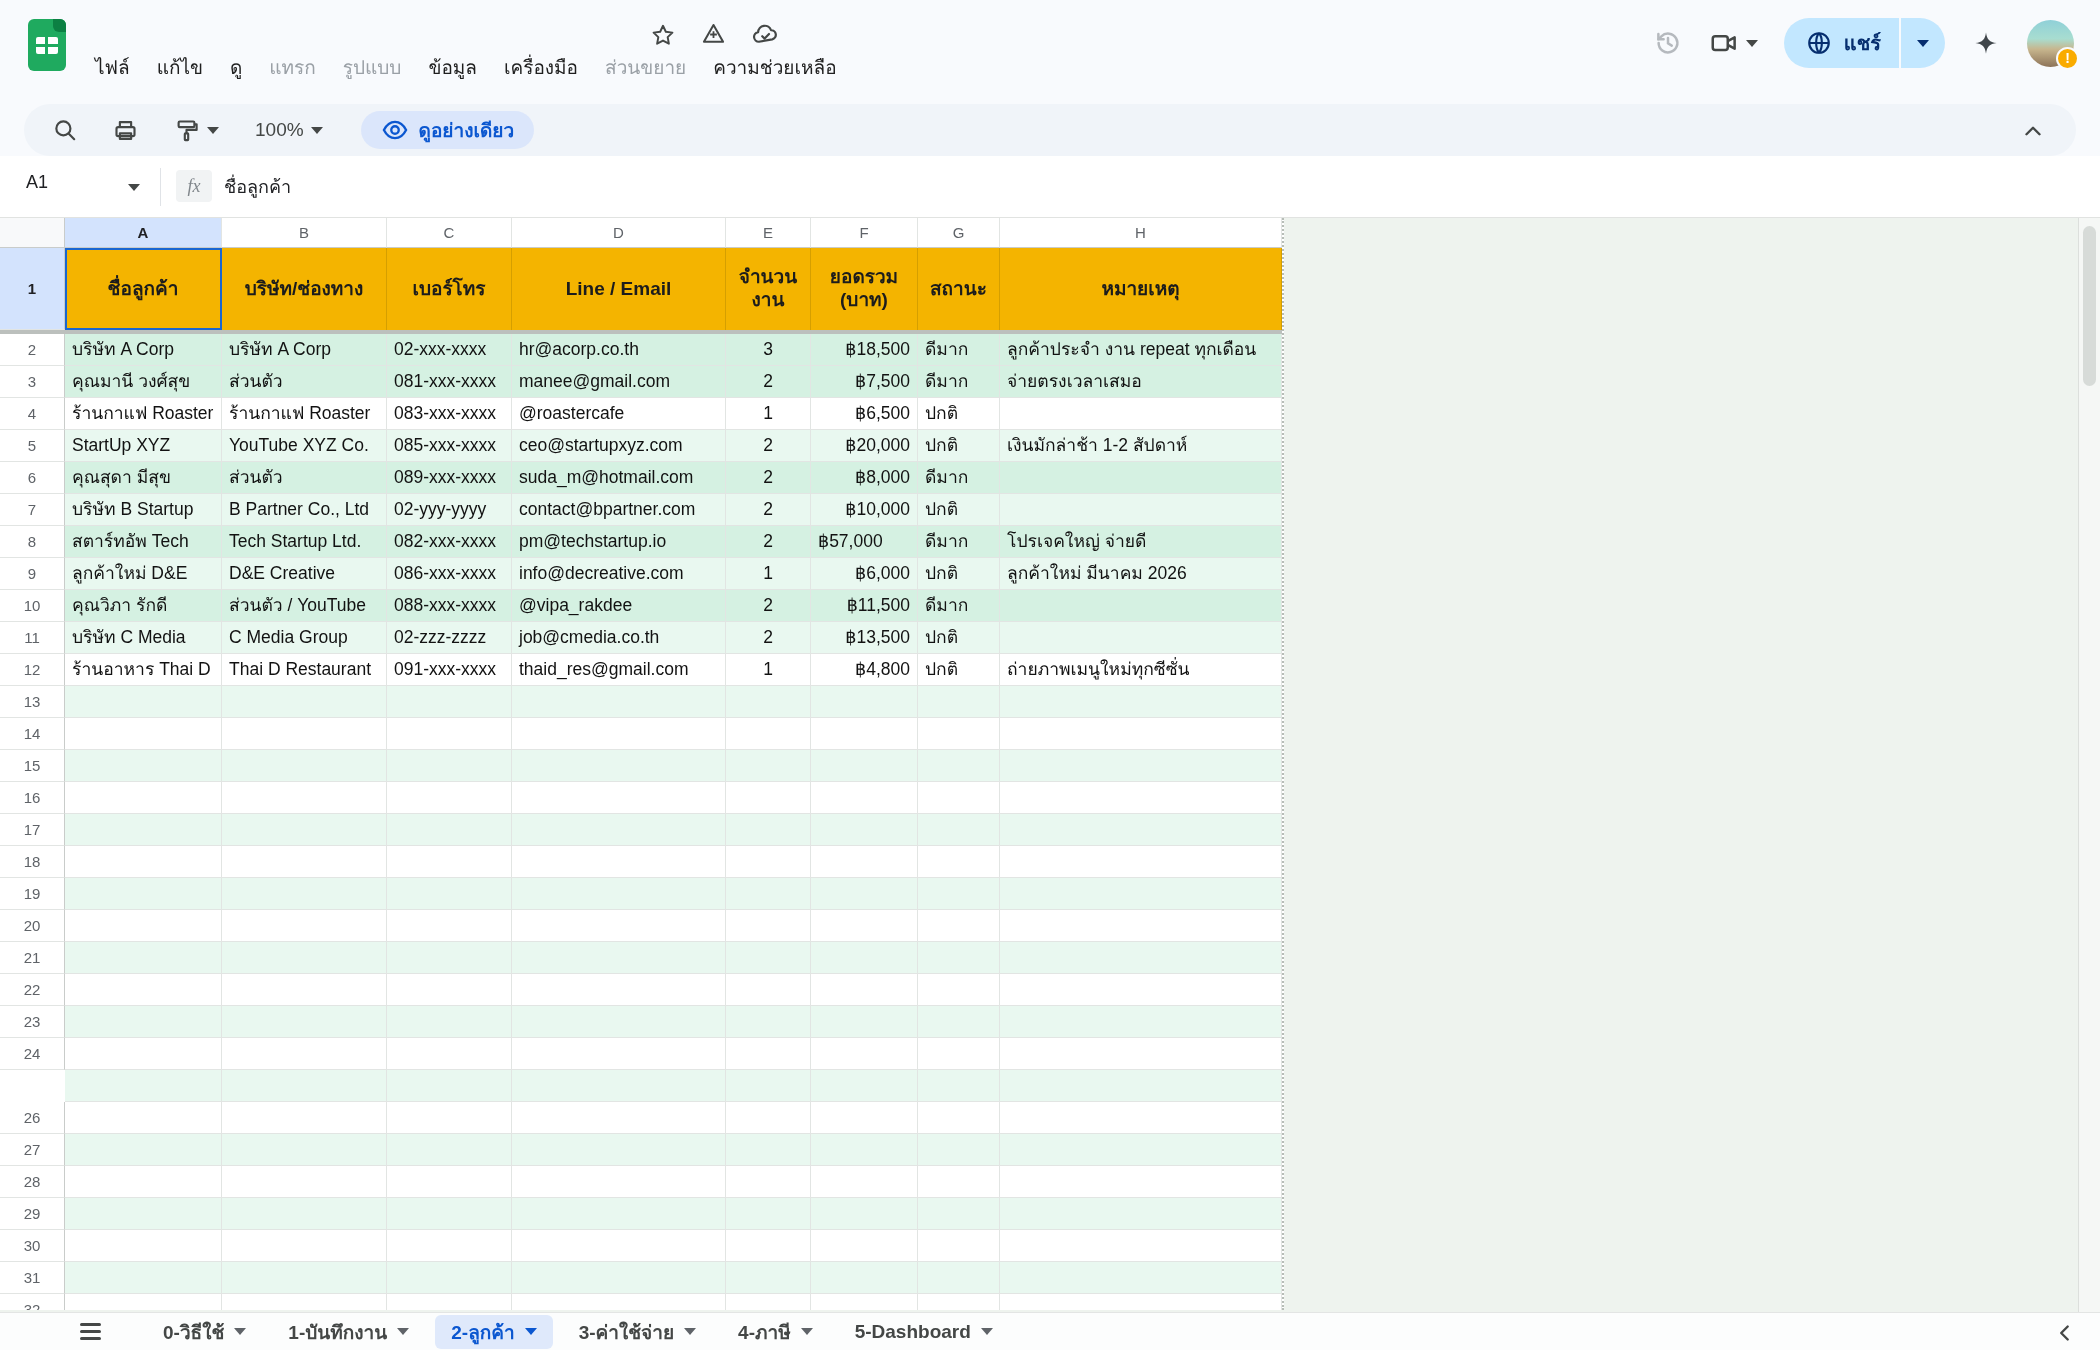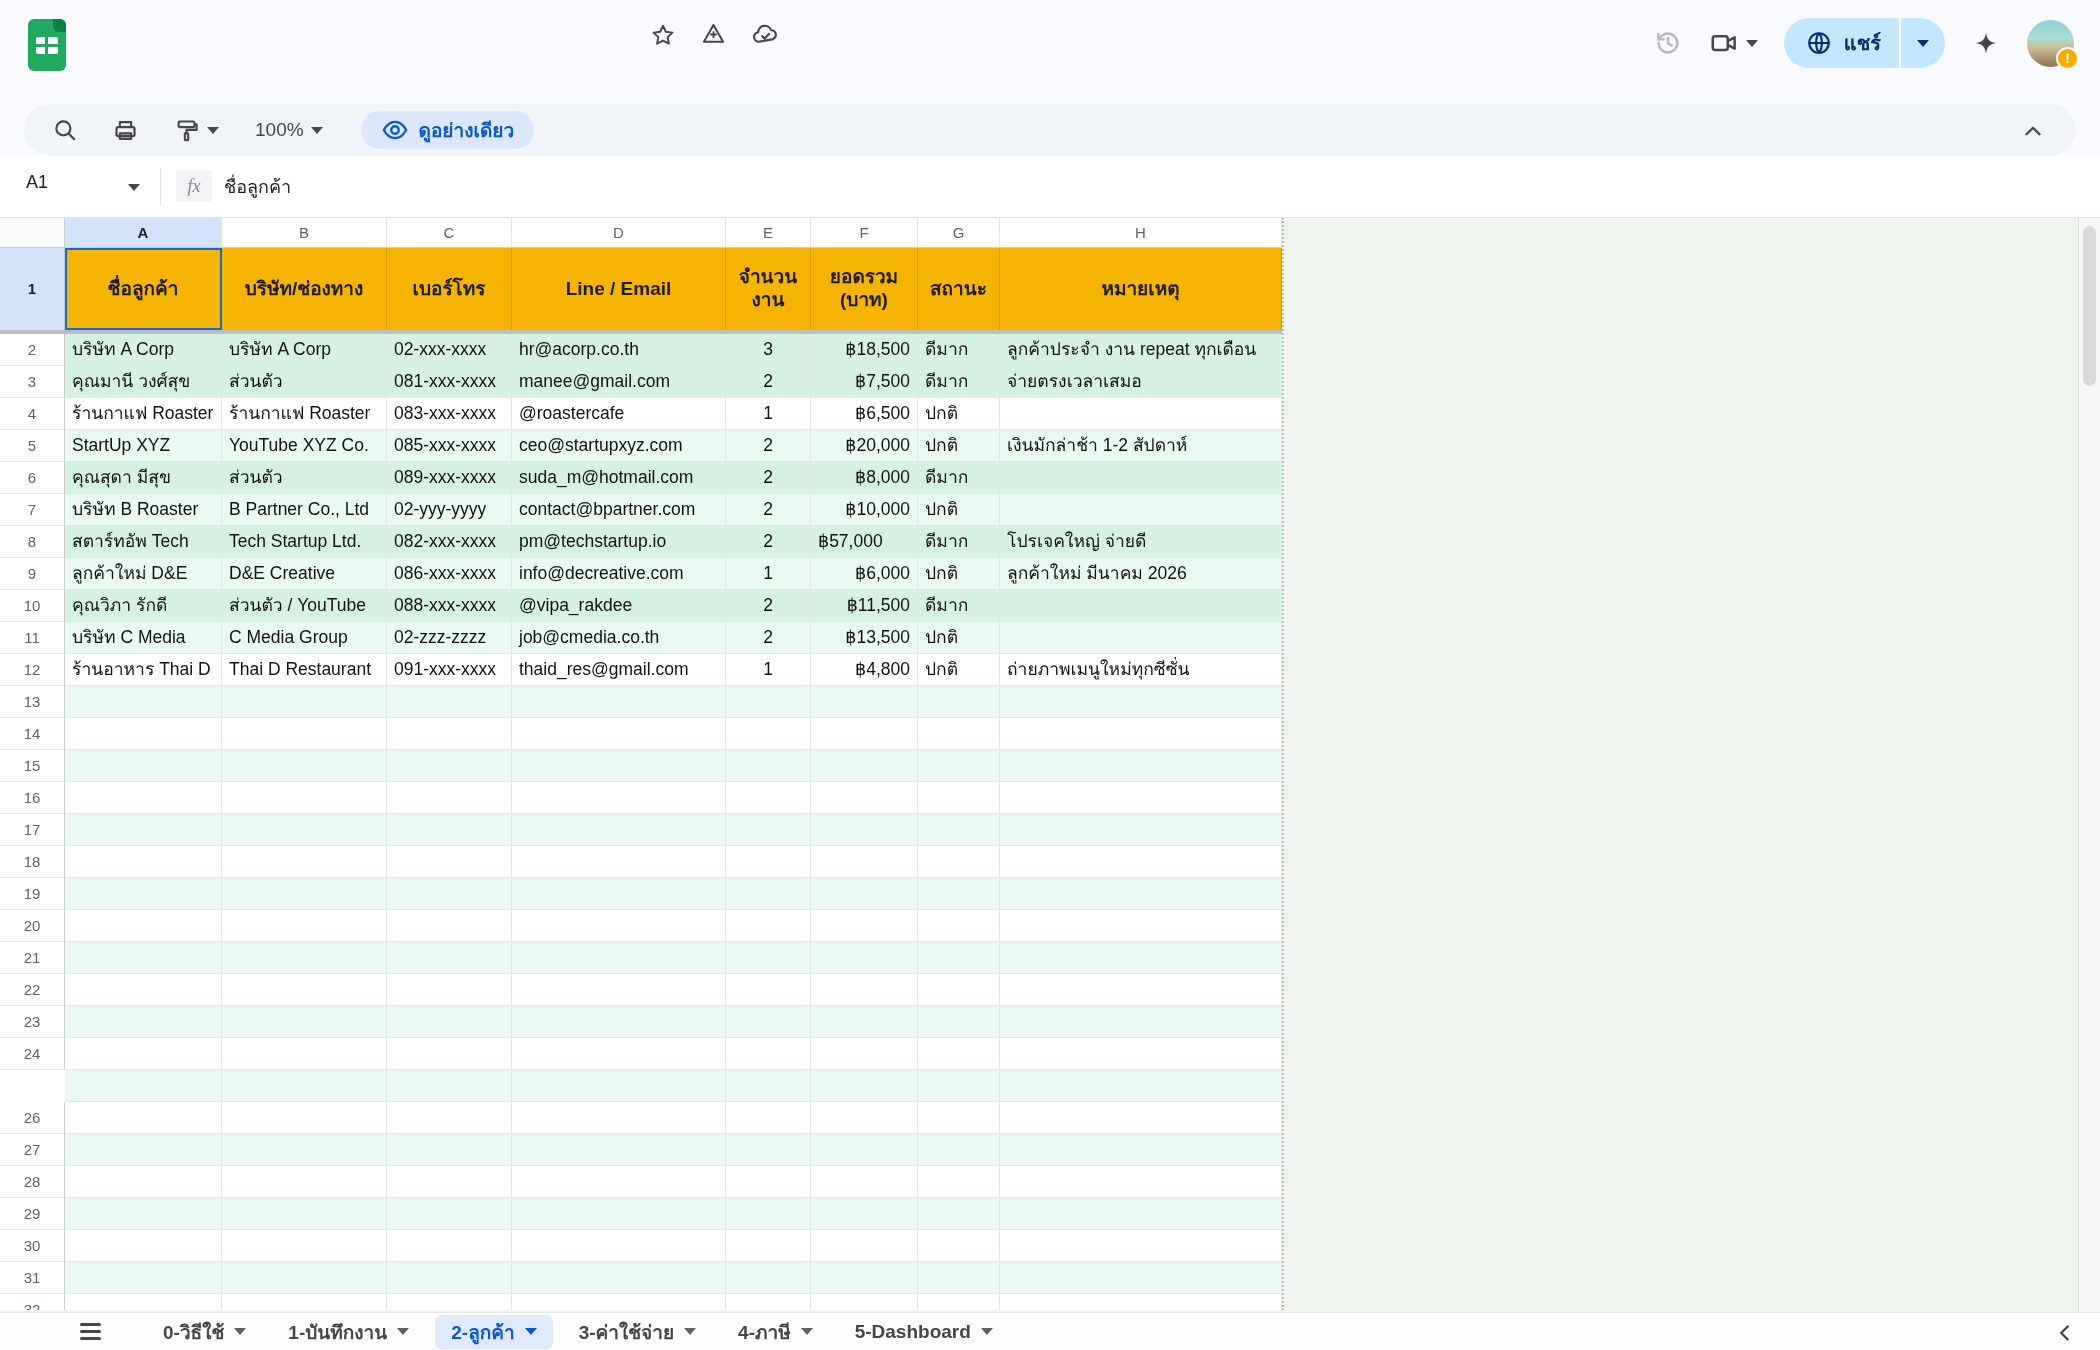--- a/index.html
+++ b/index.html
@@ -115,20 +115,31 @@
           <path d="M12 9 v6 M9 12 h6" stroke-width="1.6"></path>
         </svg>
       </span>
       <span>
         <svg width="29" height="29" viewBox="0 0 24 24" fill="none" stroke="#444746" stroke-width="1.8" stroke-linecap="round" stroke-linejoin="round">
           <path d="M6.5 18 a4 4 0 0 1 -.6 -7.95 A5.5 5.5 0 0 1 16.6 8.5 a3.8 3.8 0 0 1 1 7.5 Z"></path>
           <path d="M9.3 13.4 l2 2 3.6-3.8"></path>
         </svg>
       </span>
     </div>
+    <div class="menubar">
+        <div class="mi">ไฟล์</div>
+        <div class="mi">แก้ไข</div>
+        <div class="mi">ดู</div>
+        <div class="mi disabled">แทรก</div>
+        <div class="mi disabled">รูปแบบ</div>
+        <div class="mi">ข้อมูล</div>
+        <div class="mi">เครื่องมือ</div>
+        <div class="mi disabled">ส่วนขยาย</div>
+        <div class="mi">ความช่วยเหลือ</div>
+      </div>
     <div class="hdr-right">
       <span>
         <svg width="30" height="30" viewBox="0 0 24 24" fill="none" stroke="#b5b9be" stroke-width="2" stroke-linecap="round">
           <path d="M4.5 12 a7.5 7.5 0 1 0 2.2 -5.3 L4.5 8.9"></path>
           <path d="M4.3 4.8 v4.2 h4.2"></path>
           <path d="M12 8 v4.3 l3 1.8"></path>
         </svg>
       </span>
       <span class="tbtn">
         <svg width="30" height="30" viewBox="0 0 24 24" fill="none" stroke="#444746" stroke-width="2" stroke-linejoin="round">
@@ -274,21 +285,21 @@
       <div class="rowlabel" style="left: 0px; top: 244px; width: 65px; height: 32px;">6</div>
       <div class="cell strong" style="left: 65px; top: 244px; width: 157px; height: 32px; text-align: left;">คุณสุดา มีสุข</div>
       <div class="cell strong" style="left: 222px; top: 244px; width: 165px; height: 32px; text-align: left;">ส่วนตัว</div>
       <div class="cell strong" style="left: 387px; top: 244px; width: 125px; height: 32px; text-align: left;">089-xxx-xxxx</div>
       <div class="cell strong" style="left: 512px; top: 244px; width: 214px; height: 32px; text-align: left;">suda_m@hotmail.com</div>
       <div class="cell strong" style="left: 726px; top: 244px; width: 85px; height: 32px; text-align: center;">2</div>
       <div class="cell strong" style="left: 811px; top: 244px; width: 107px; height: 32px; text-align: right;">฿8,000</div>
       <div class="cell strong" style="left: 918px; top: 244px; width: 82px; height: 32px; text-align: left;">ดีมาก</div>
       <div class="cell strong" style="left: 1000px; top: 244px; width: 282px; height: 32px; text-align: left;"></div>
       <div class="rowlabel" style="left: 0px; top: 276px; width: 65px; height: 32px;">7</div>
-      <div class="cell pale" style="left: 65px; top: 276px; width: 157px; height: 32px; text-align: left;">บริษัท B Roaster</div>
+      <div class="cell pale" style="left: 65px; top: 276px; width: 157px; height: 32px; text-align: left;">บริษัท B Startup</div>
       <div class="cell pale" style="left: 222px; top: 276px; width: 165px; height: 32px; text-align: left;">B Partner Co., Ltd</div>
       <div class="cell pale" style="left: 387px; top: 276px; width: 125px; height: 32px; text-align: left;">02-yyy-yyyy</div>
       <div class="cell pale" style="left: 512px; top: 276px; width: 214px; height: 32px; text-align: left;">contact@bpartner.com</div>
       <div class="cell pale" style="left: 726px; top: 276px; width: 85px; height: 32px; text-align: center;">2</div>
       <div class="cell pale" style="left: 811px; top: 276px; width: 107px; height: 32px; text-align: right;">฿10,000</div>
       <div class="cell pale" style="left: 918px; top: 276px; width: 82px; height: 32px; text-align: left;">ปกติ</div>
       <div class="cell pale" style="left: 1000px; top: 276px; width: 282px; height: 32px; text-align: left;"></div>
       <div class="rowlabel" style="left: 0px; top: 308px; width: 65px; height: 32px;">8</div>
       <div class="cell strong" style="left: 65px; top: 308px; width: 157px; height: 32px; text-align: left;">สตาร์ทอัพ Tech</div>
       <div class="cell strong" style="left: 222px; top: 308px; width: 165px; height: 32px; text-align: left;">Tech Startup Ltd.</div>

